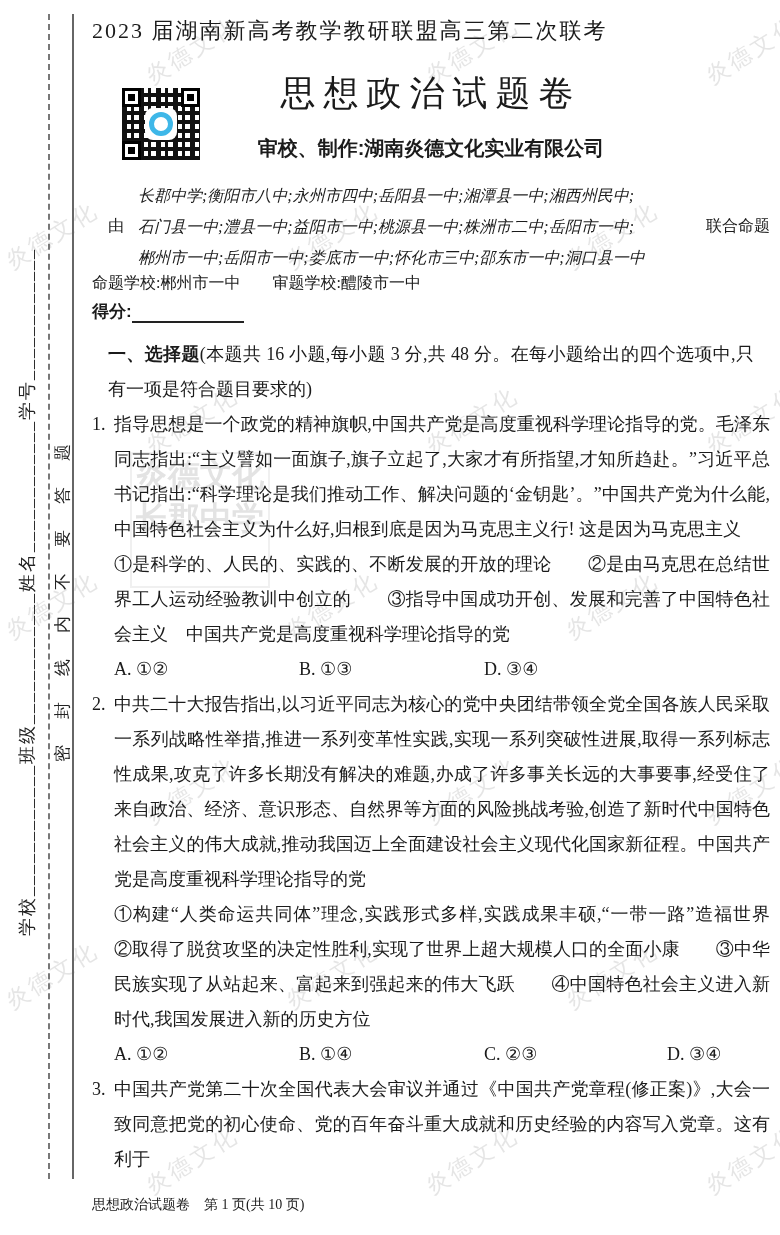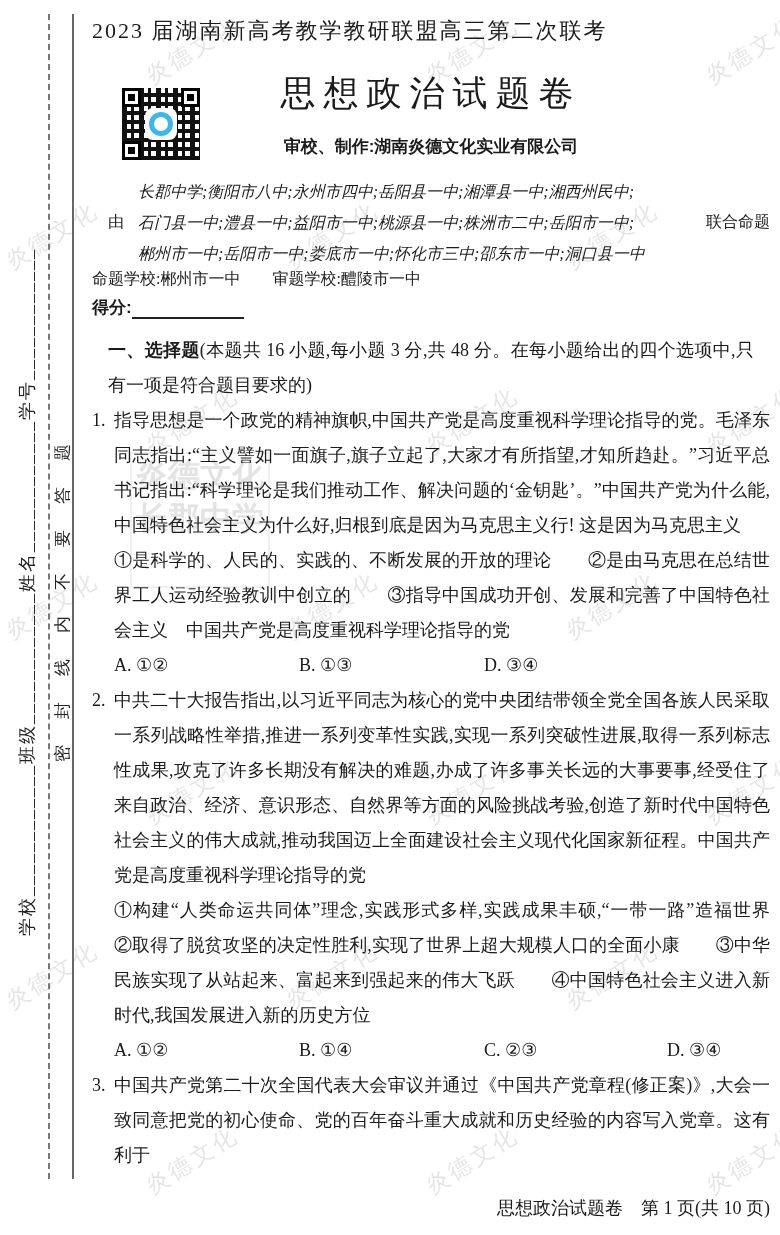--- a/index.html
+++ b/index.html
@@ -28,37 +28,37 @@
         repeating-linear-gradient(90deg,#111 0 5px,transparent 5px 9px,#111 9px 12px,transparent 12px 17px),
         repeating-linear-gradient(0deg,#111 0 4px,#fff 4px 9px,#111 9px 13px,#fff 13px 18px);}
   .qr-eye{position:absolute;width:19px;height:19px;border:3px solid #000;background:#fff;box-sizing:border-box;}
   .qr-eye::after{content:"";position:absolute;inset:3px;background:#000;}
   .qr-eye.tl{left:0;top:0;} .qr-eye.tr{right:0;top:0;} .qr-eye.bl{left:0;bottom:0;}
   .qr-logo{position:absolute;left:50%;top:50%;width:32px;height:32px;margin:-16px 0 0 -16px;
       background:#fff;border-radius:8px;display:flex;align-items:center;justify-content:center;}
   .qr-logo::after{content:"";width:14px;height:14px;border:5px solid #3eb7e8;border-radius:50%;}
   .paper-title{margin:24px 0 0;text-align:center;font-size:35px;font-weight:400;letter-spacing:8px;
       font-family:"Liberation Sans","DejaVu Sans",sans-serif;}
-  .producer{margin:18px 0 0;text-align:center;font-size:17px;font-weight:700;
+  .producer{margin:18px 0 0;text-align:center;font-size:20px;font-weight:700;
       font-family:"Liberation Sans","DejaVu Sans",sans-serif;}
   .committee{margin:18px 0 0 16px;display:flex;align-items:center;gap:14px;font-size:16px;}
   .committee .schools{flex:1;line-height:31px;font-style:italic;}
   .committee .lead,.committee .tail{white-space:nowrap;}
   .proposer{margin:0;text-align:left;font-size:16px;}
   .score-line{margin:6px 6px 0 0;text-align:left;font-size:17px;font-weight:700;
       font-family:"Liberation Sans","DejaVu Sans",sans-serif;}
   .score-line .blank{display:inline-block;width:112px;border-bottom:2px solid #222;height:1em;vertical-align:bottom;}
   .intro{margin:20px 0 0;text-indent:2em;font-size:18px;line-height:30px;}
   .section-head{margin:14px 16px 0;font-size:18px;line-height:35px;text-align:justify;}
   .sec-title{font-weight:700;font-family:"Liberation Sans","DejaVu Sans",sans-serif;}
   .question{position:relative;padding-left:22px;font-size:18px;line-height:35px;}
   .qnum{position:absolute;left:0;top:0;}
   .stem,.qitems{margin:0;text-align:justify;}
   .opts{display:grid;grid-template-columns:185px 185px 183px 1fr;}
-  .footer{position:absolute;z-index:2;left:92px;top:1196px;width:678px;text-align:right;font-size:18px;}
+  .footer{position:absolute;z-index:2;left:92px;top:1196px;width:678px;text-align:left;font-size:14px;}
 </style>
 </head>
 <body>
 
 <div class="page">
 
   <span class="wm" style="left:140px;top:35px">炎德文化</span>
   <span class="wm" style="left:420px;top:35px">炎德文化</span>
   <span class="wm" style="left:700px;top:35px">炎德文化</span>
   <span class="wm" style="left:0px;top:220px">炎德文化</span>

